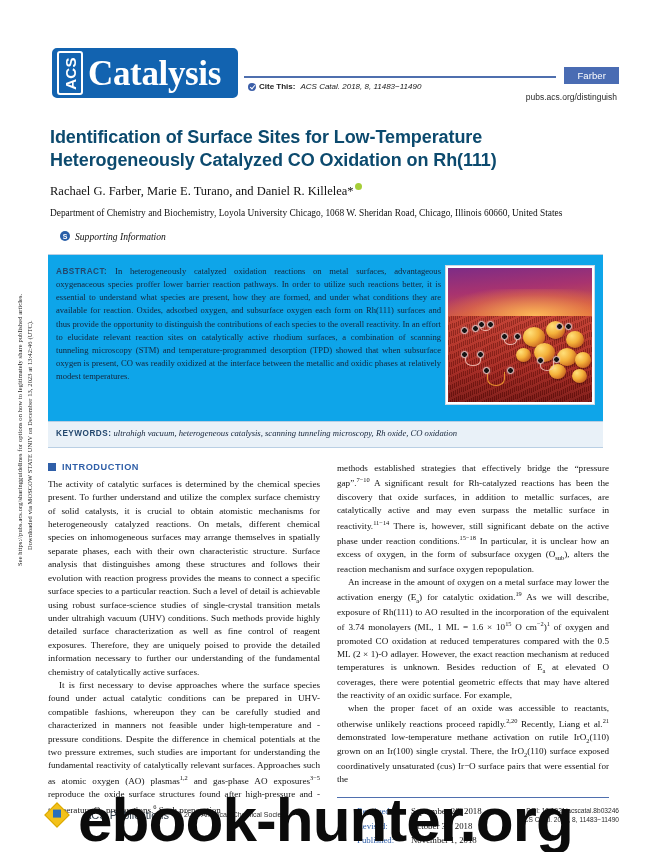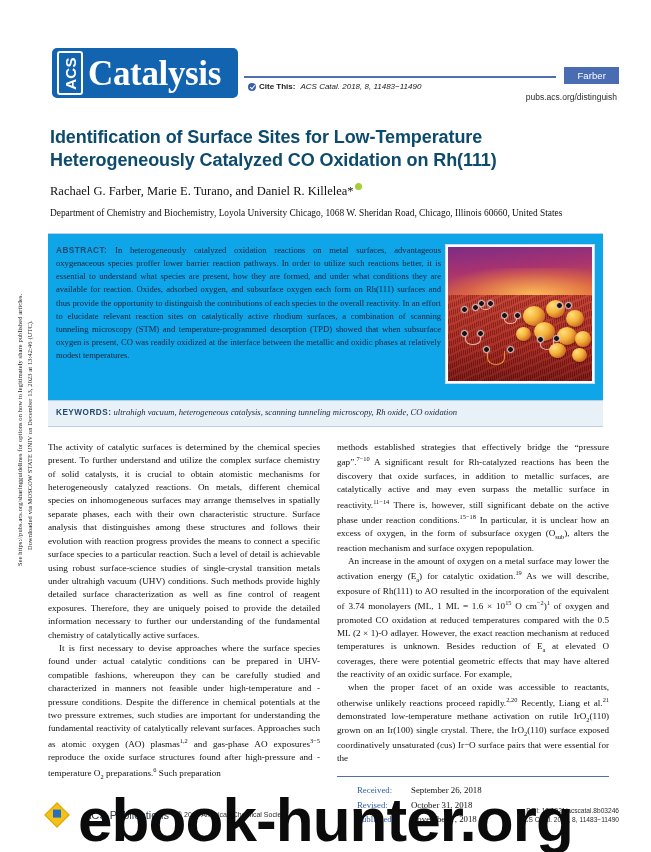--- a/index.html
+++ b/index.html
@@ -487,20 +487,24 @@
   </div>
 
   <h1 id="article-title">Identification of Surface Sites for Low-Temperature Heterogeneously Catalyzed CO Oxidation on Rh(111)</h1>
 
   <div id="author-line">
     <span>Rachael G. Farber, Marie E. Turano, and Daniel R. Killelea*</span><span class="orcid"></span>
   </div>
 
   <div id="affiliation">Department of Chemistry and Biochemistry, Loyola University Chicago, 1068 W. Sheridan Road, Chicago, Illinois 60660, United States</div>
 
+  <div id="supporting-info">
+    <span class="si-badge">S</span>
+    <span>Supporting Information</span>
+  </div>
 
   <div id="abstract-panel">
     <div id="abstract-text">
       <span class="abstract-label">ABSTRACT:</span>
       <span>In heterogeneously catalyzed oxidation reactions on metal surfaces, advantageous oxygenaceous species proffer lower barrier reaction pathways. In order to utilize such reactions better, it is essential to understand what species are present, how they are formed, and under what conditions they are available for reaction. Oxides, adsorbed oxygen, and subsurface oxygen each form on Rh(111) surfaces and thus provide the opportunity to distinguish the contributions of each species to the overall reactivity. In an effort to elucidate relevant reaction sites on catalytically active rhodium surfaces, a combination of scanning tunneling microscopy (STM) and temperature-programmed desorption (TPD) showed that when subsurface oxygen is present, CO was readily oxidized at the interface between the metallic and oxidic phases at relatively modest temperatures.</span>
     </div>
 
     <div id="abstract-graphic">
       <div class="toc-img">
         <div class="toc-haze"></div>
@@ -540,20 +544,24 @@
   </div>
 
   <div id="keywords-bar">
     <span class="kw-label">KEYWORDS:</span>
     <span class="kw-list">ultrahigh vacuum, heterogeneous catalysis, scanning tunneling microscopy, Rh oxide, CO oxidation</span>
   </div>
 
   <div id="body-columns">
 
     <div class="col">
+      <div class="section-head">
+        <span class="sq"></span>
+        <span class="sh-label">INTRODUCTION</span>
+      </div>
 
       <p class="body">The activity of catalytic surfaces is determined by the chemical species present. To further understand and utilize the complex surface chemistry of solid catalysts, it is crucial to obtain atomistic mechanisms for heterogeneously catalyzed reactions. On metals, different chemical species on inhomogeneous surfaces may arrange themselves in spatially separate phases, each with their own characteristic structure. Surface analysis that distinguishes among these structures and follows their evolution with reaction progress provides the means to connect a specific surface species to a particular reaction. Such a level of detail is achievable using robust surface-science studies of single-crystal transition metals under ultrahigh vacuum (UHV) conditions. Such methods provide highly detailed surface characterization as well as fine control of reagent exposures. Therefore, they are uniquely poised to provide the detailed information necessary to further our understanding of the fundamental chemistry of catalytically active surfaces.</p>
 
       <p class="body"><span>It is first necessary to devise approaches where the surface species found under actual catalytic conditions can be prepared in UHV-compatible fashions, whereupon they can be carefully studied and characterized in manners not feasible under high-temperature and -pressure conditions. Despite the difference in chemical potentials at the two pressure extremes, such studies are important for understanding the fundamental reactivity of catalytically relevant surfaces. Approaches such as atomic oxygen (AO) plasmas</span><sup>1,2</sup><span> and gas-phase AO exposures</span><sup>3−5</sup><span> reproduce the oxide surface structures found after high-pressure and -temperature O</span><sub>2</sub><span> preparations.</span><sup>6</sup><span> Such preparation</span></p>
     </div>
 
     <div class="col">
 
       <p class="body"><span>methods established strategies that effectively bridge the “pressure gap”.</span><sup>7−10</sup> <span>A significant result for Rh-catalyzed reactions has been the discovery that oxide surfaces, in addition to metallic surfaces, are catalytically active and may even surpass the metallic surface in reactivity.</span><sup>11−14</sup> <span>There is, however, still significant debate on the active phase under reaction conditions.</span><sup>15−18</sup> <span>In particular, it is unclear how an excess of oxygen, in the form of subsurface oxygen (O</span><sub>sub</sub><span>), alters the reaction mechanism and surface oxygen repopulation.</span></p>
 

